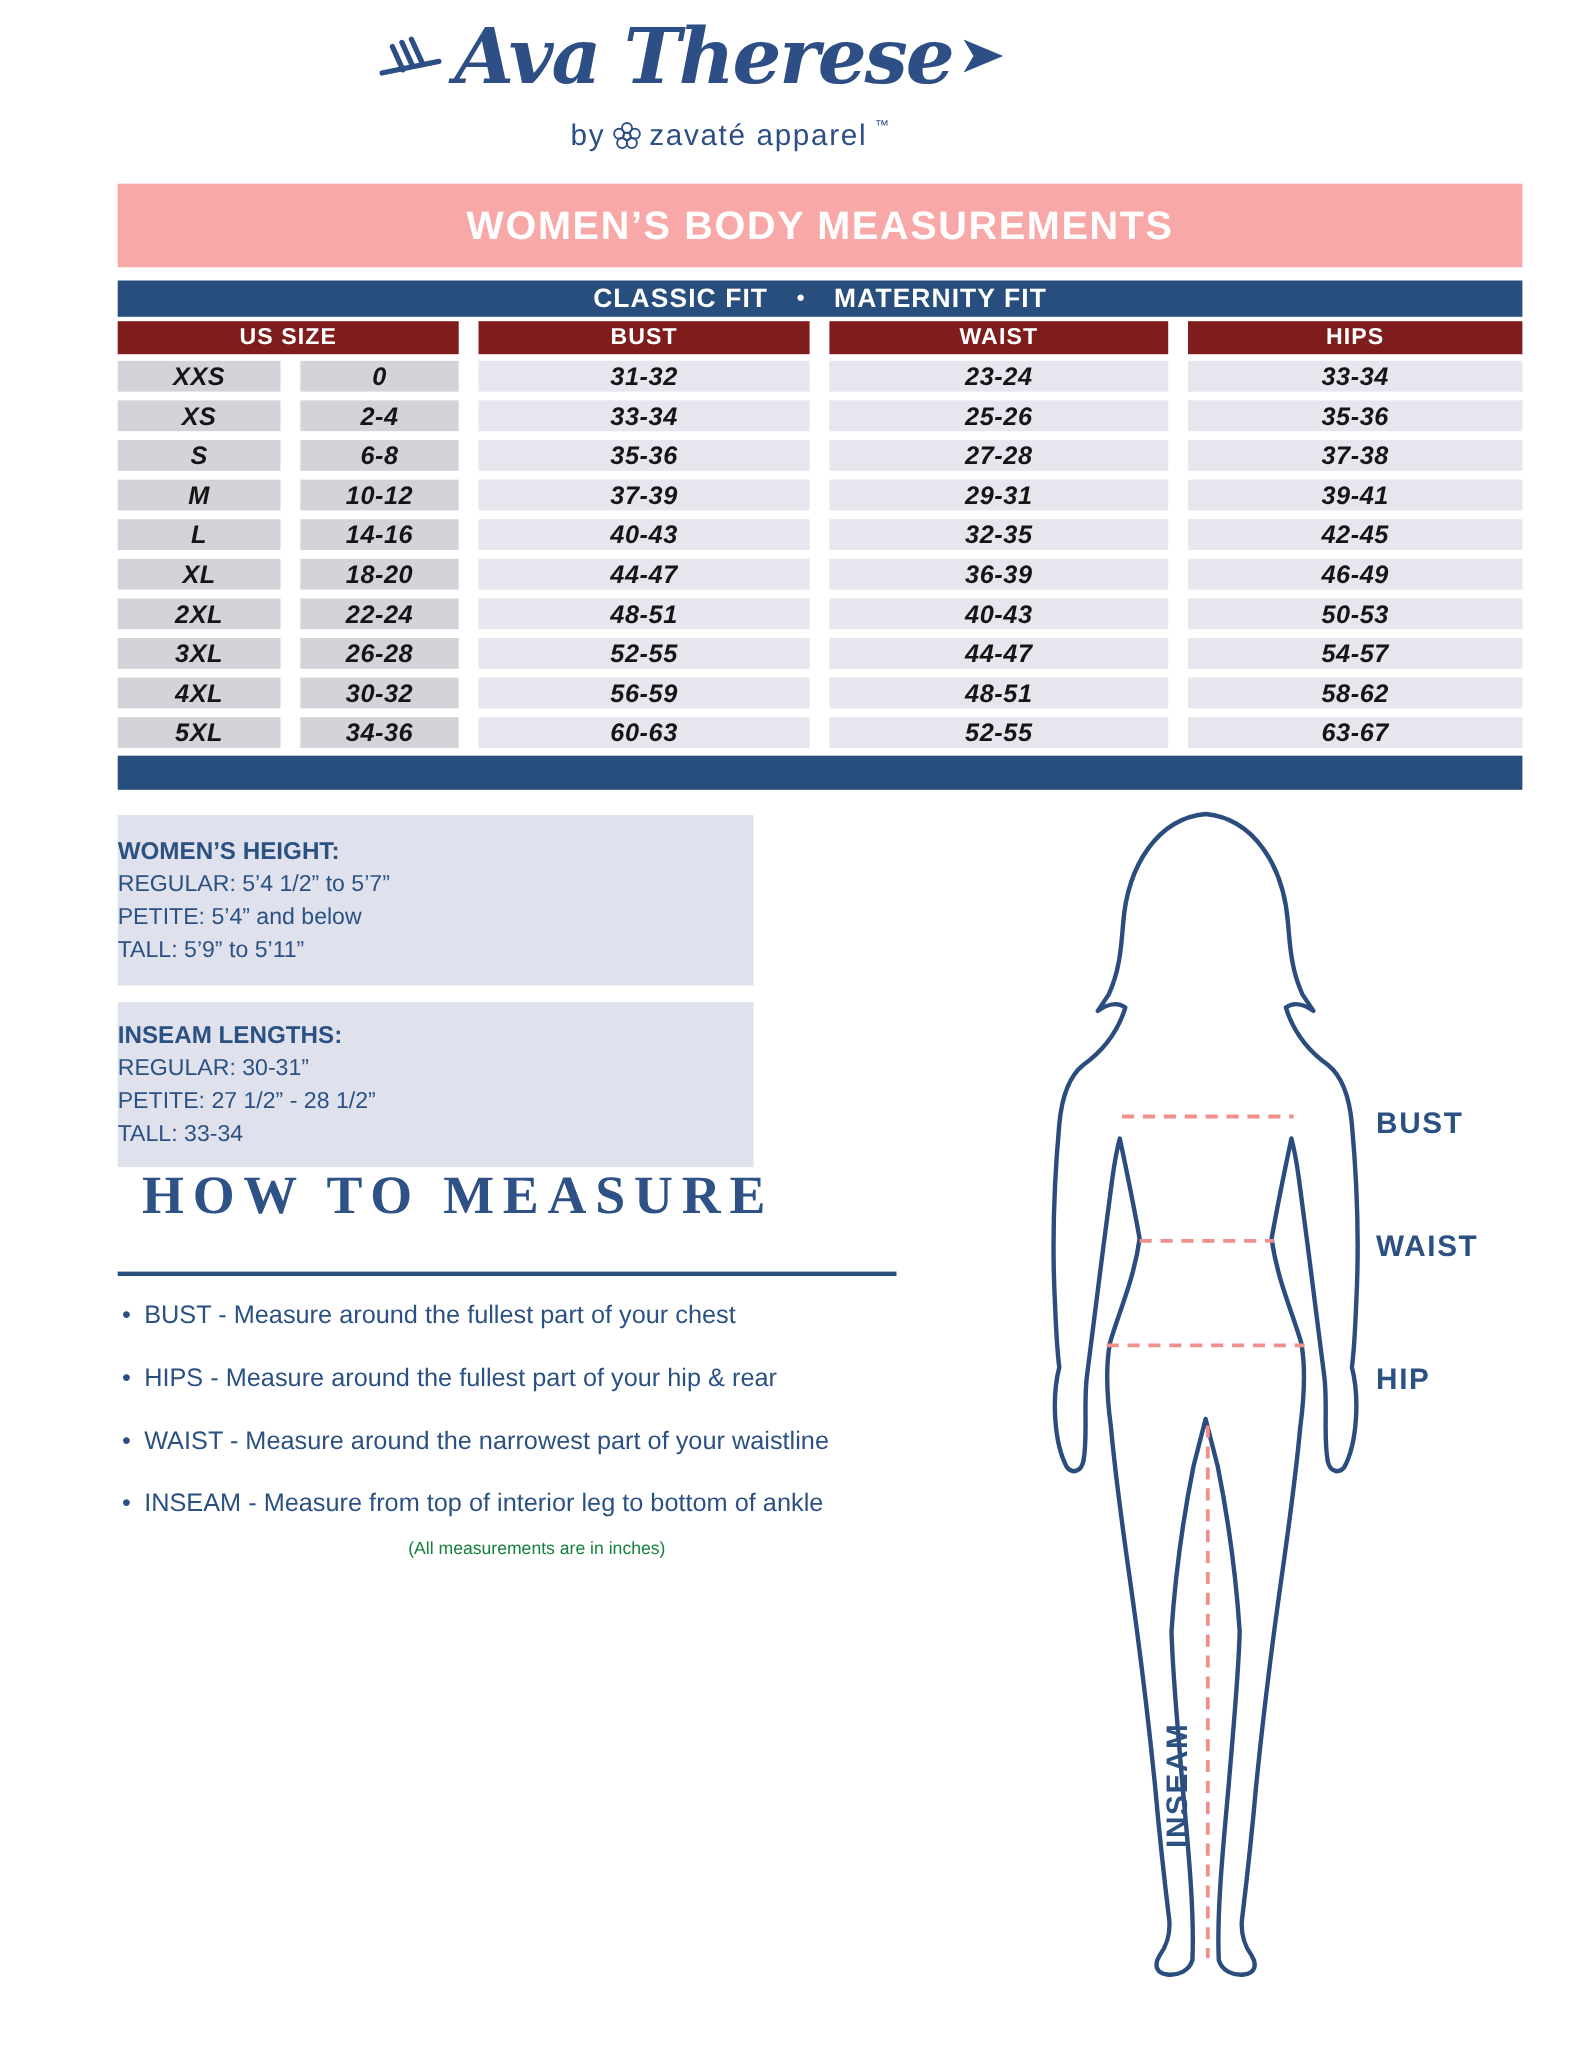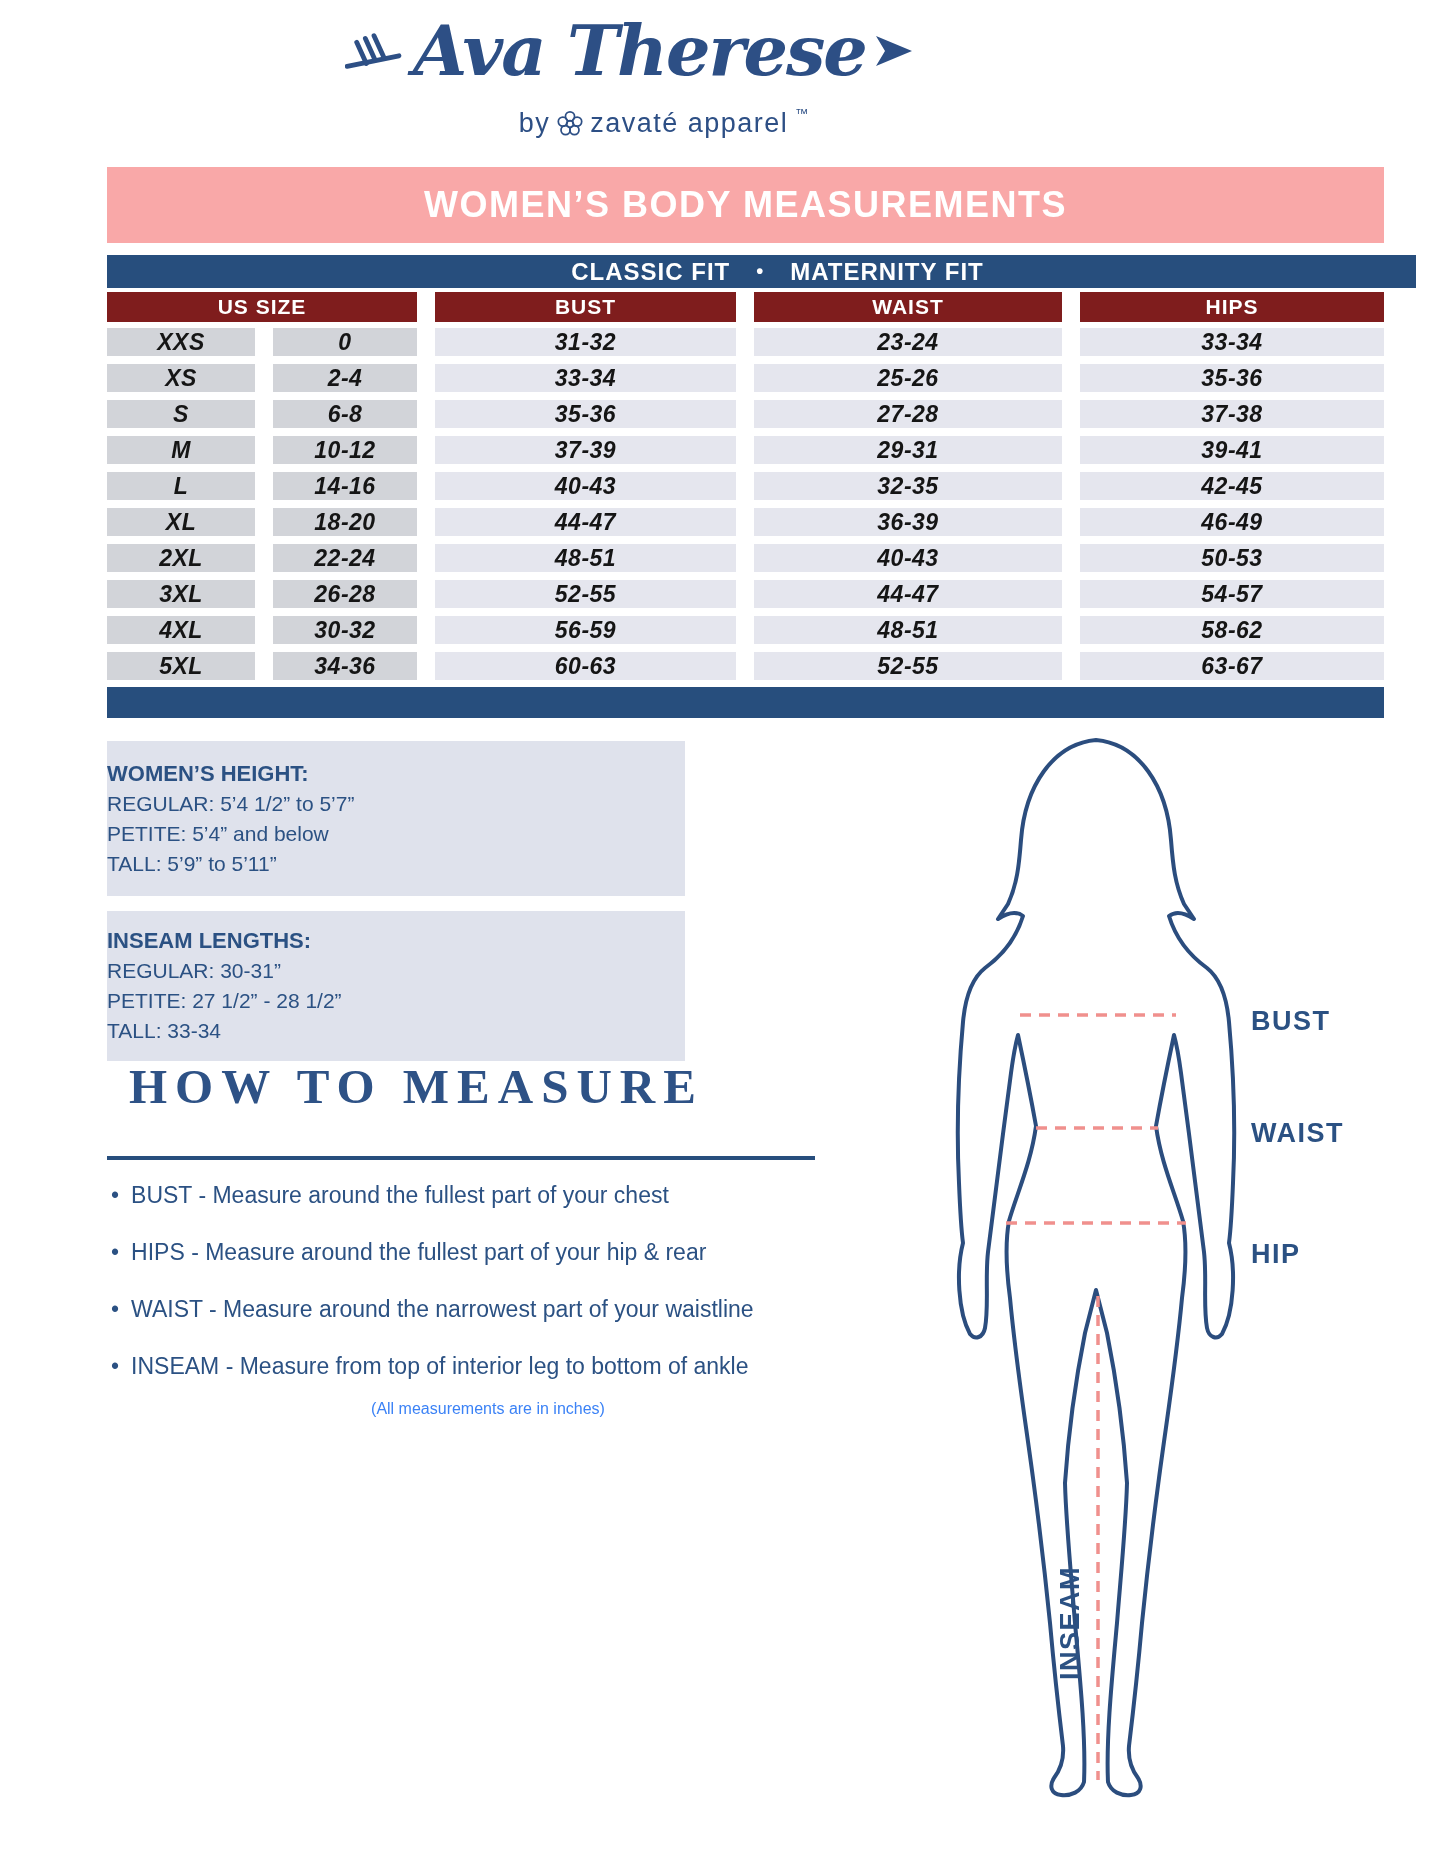--- a/index.html
+++ b/index.html
@@ -16,21 +16,21 @@
               justify-content:center;align-items:center;gap:7px;
               font-size:27px;letter-spacing:1.5px;color:#2d4f85;}
   .tm{font-size:13px;vertical-align:super;position:relative;top:-10px;letter-spacing:0;}
 
   
   .pink-banner{position:absolute;left:84px;top:167px;width:1277px;height:76px;
                background:#f9a8a8;display:flex;align-items:center;justify-content:center;
                color:#fff;font-weight:bold;font-size:36px;letter-spacing:1.5px;}
   .fit-bar{position:absolute;left:84px;top:255px;width:1277px;height:33px;
            background:#274e7d;display:flex;align-items:center;justify-content:center;
-           color:#fff;font-weight:bold;font-size:24px;letter-spacing:1px;padding-left:32px;}
+           color:#fff;font-weight:bold;font-size:24px;letter-spacing:1px;}
   .fit-bar .dot{margin:0 26px;font-size:20px;}
 
   
   .table-wrap{position:absolute;left:84px;top:292px;width:1277px;}
   .trow{display:grid;column-gap:18px;}
   .thead{grid-template-columns:310px 301px 308px 304px;margin-bottom:6px;}
   .tdata{grid-template-columns:148px 144px 301px 308px 304px;margin-bottom:8px;}
   .hcell{background:#7f1d1d;color:#fff;font-weight:bold;font-size:21px;height:30px;
          display:flex;align-items:center;justify-content:center;letter-spacing:1px;}
   .cell{height:28px;display:flex;align-items:center;justify-content:center;
@@ -51,21 +51,21 @@
 
   
   .how-title{position:absolute;left:106px;top:1058px;
              font-family:"Liberation Serif",serif;font-size:49px;font-weight:bold;
              letter-spacing:8px;color:#2e5286;}
   .how-rule{position:absolute;left:84px;top:1156px;width:708px;height:4px;background:#274e7d;}
   .bullets{position:absolute;left:88px;top:1180px;width:780px;}
   .bullet-item{font-size:23px;line-height:30px;margin-bottom:27px;color:#2b5183;}
   .bullet-item::before{content:"•";margin-right:12px;font-size:23px;}
   .measure-note{position:absolute;left:84px;top:1400px;width:762px;text-align:center;
-                font-size:16px;color:#3b82f6;}
+                font-size:16px;color:#15803d;}
 
   
   .figure-svg{position:absolute;left:790px;top:618px;pointer-events:none;}
   .fig-label{font-family:"Liberation Sans",sans-serif;font-weight:bold;font-size:27px;
              fill:#2b5183;letter-spacing:1.5px;}
 </style>
 </head>
 <body>
 
 <div id="page">

